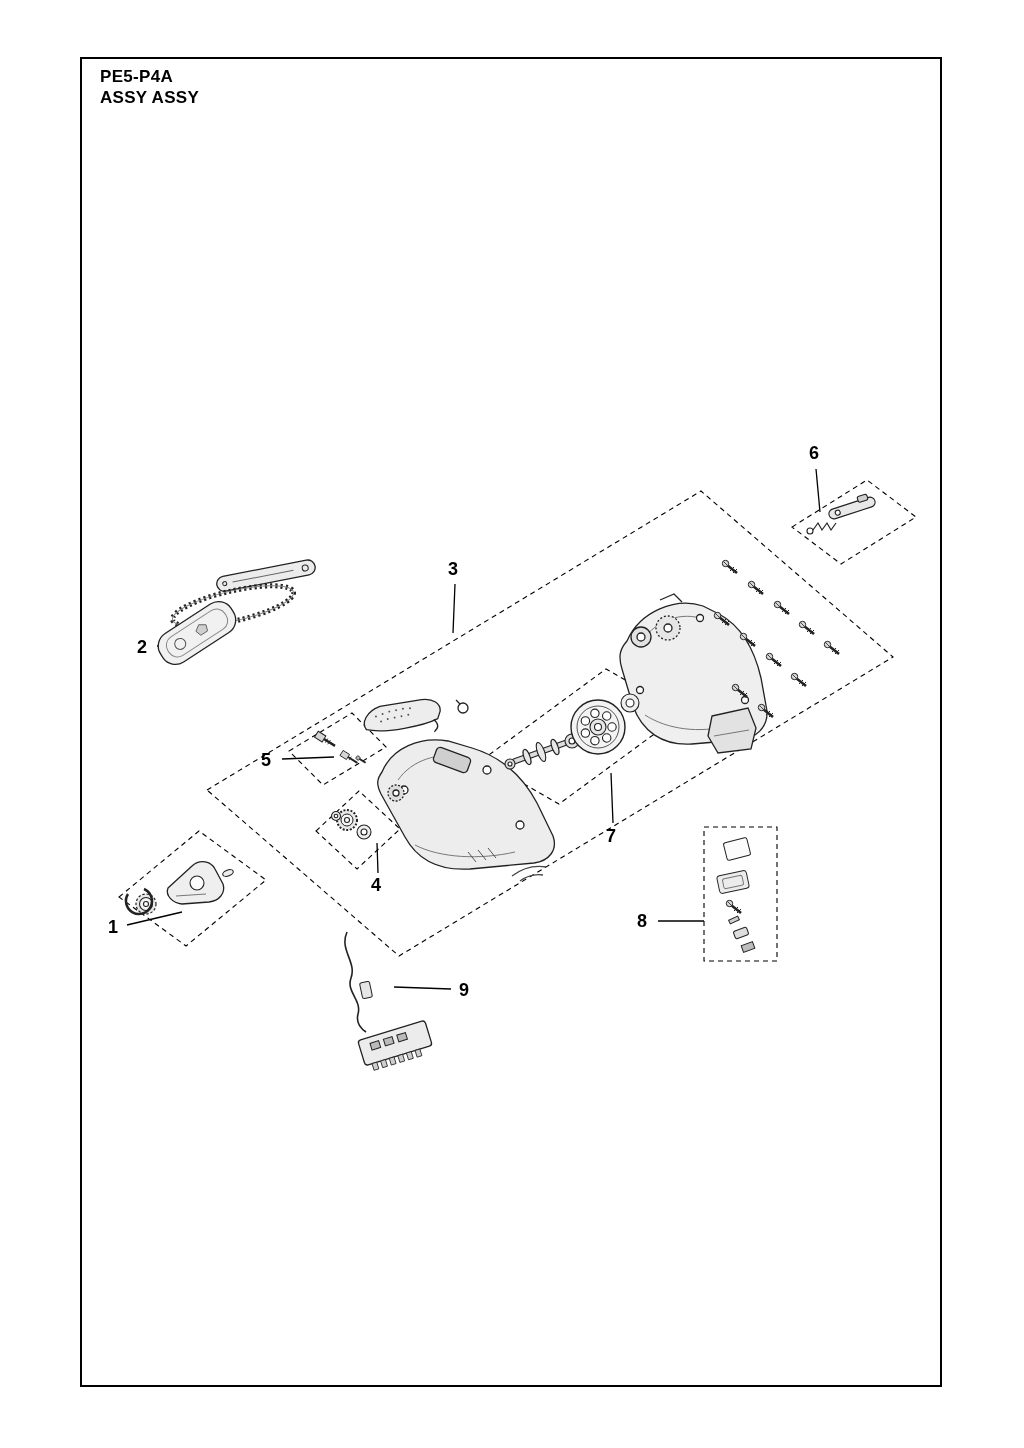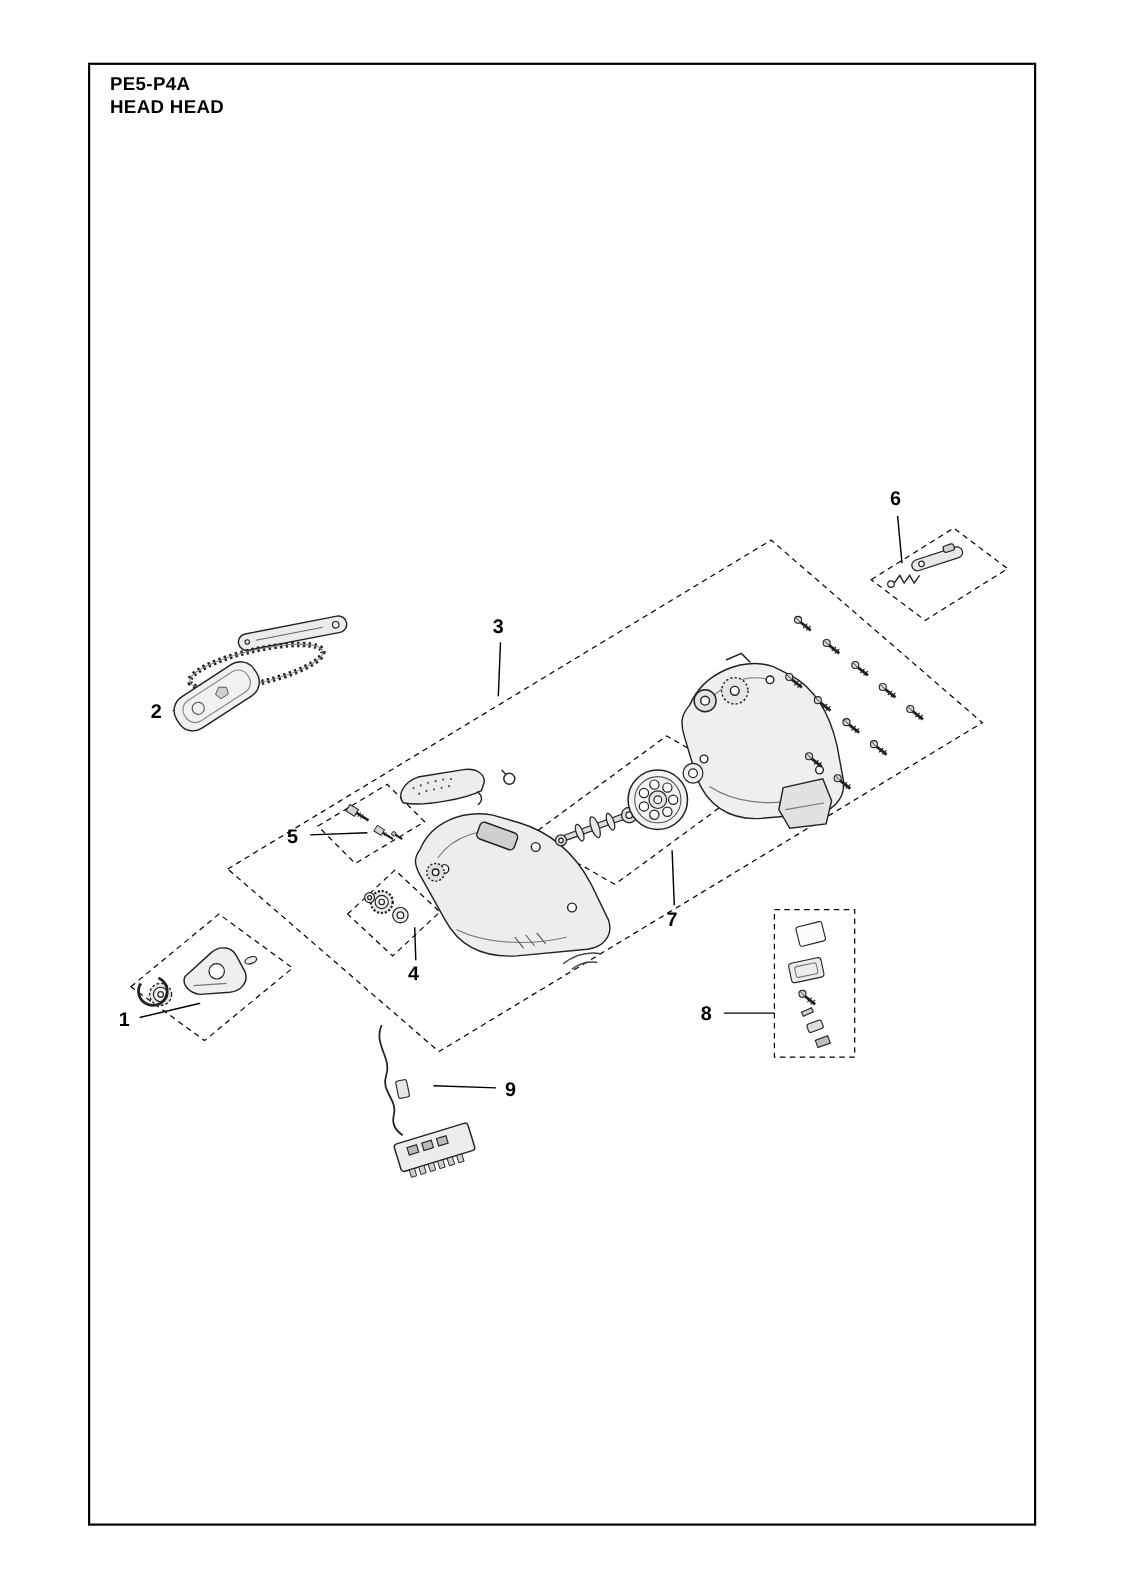--- a/index.html
+++ b/index.html
@@ -20,21 +20,21 @@
   svg.art{position:absolute;left:0;top:0;}
 </style>
 </head>
 <body>
 
 <div class="page">
   <div class="frame"></div>
 
   <div class="title-block">
     <div class="title-line">PE5-P4A</div>
-    <div class="title-line">HEAD HEAD</div>
+    <div class="title-line">ASSY ASSY</div>
   </div>
 
   <svg class="art" width="1024" height="1448" viewBox="0 0 1024 1448">
     <defs>
       <g id="screw">
         <line x1="3" y1="3" x2="13" y2="11" stroke="#222" stroke-width="2.6"></line>
         <line x1="6" y1="9" x2="10" y2="5" stroke="#222" stroke-width="1"></line>
         <line x1="9" y1="11" x2="13" y2="7" stroke="#222" stroke-width="1"></line>
         <circle cx="1.5" cy="1.5" r="3.2" fill="#d9d9d9" stroke="#222" stroke-width="1"></circle>
         <line x1="-0.5" y1="-0.5" x2="3.5" y2="3.5" stroke="#222" stroke-width="0.8"></line>

